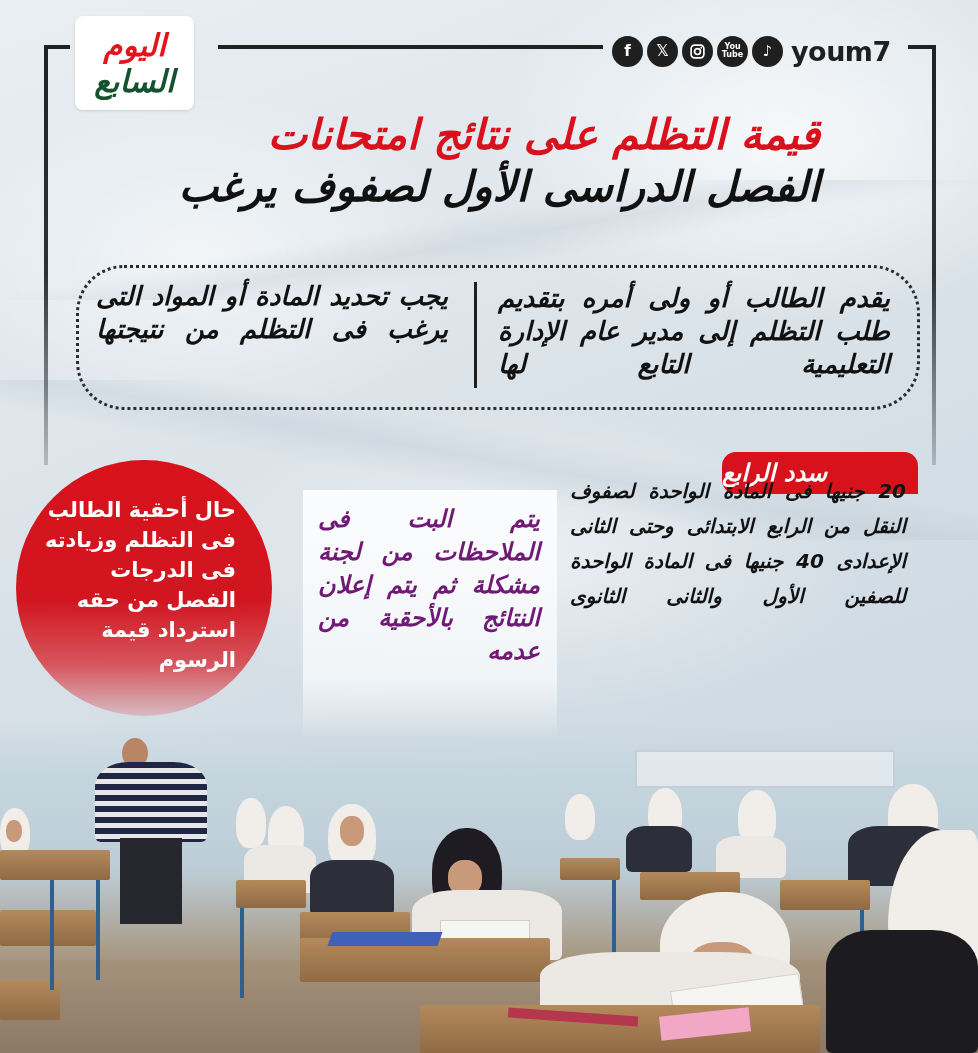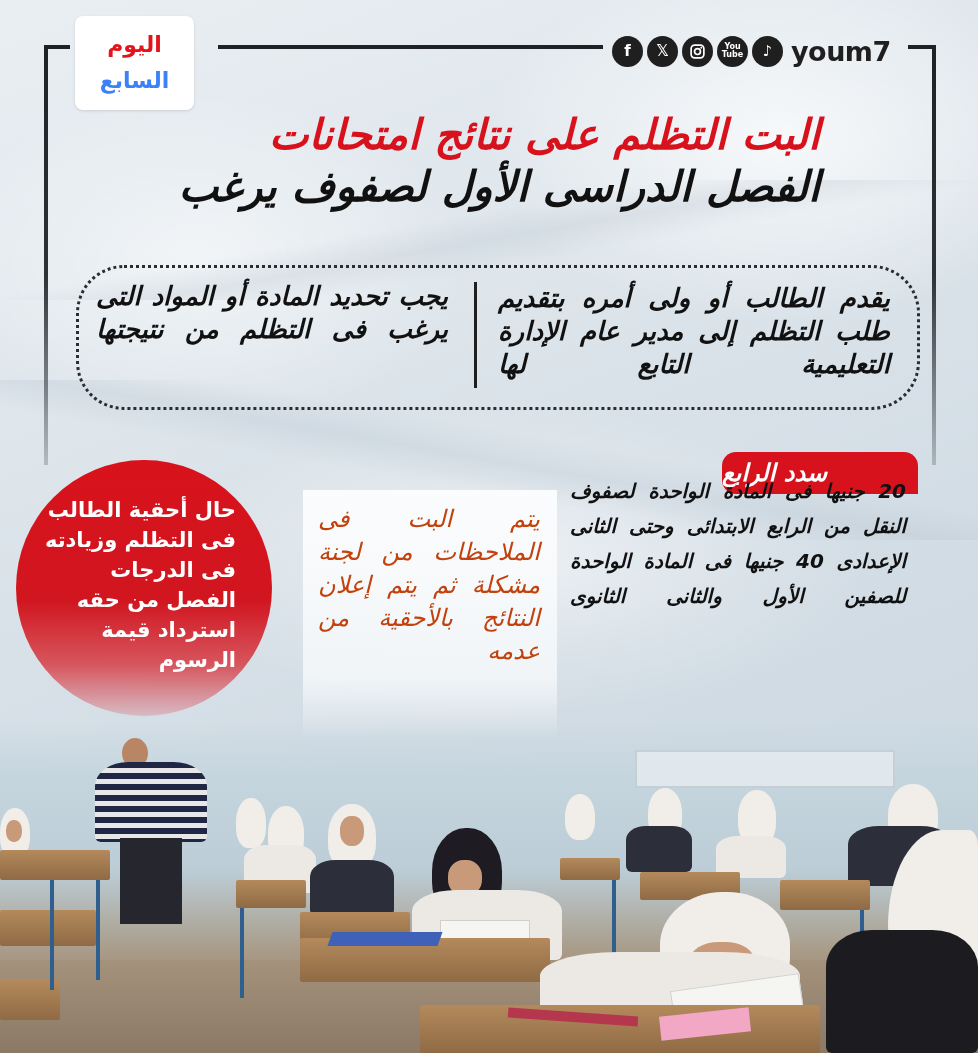--- a/index.html
+++ b/index.html
@@ -27,24 +27,24 @@
 
   
   .logo {
     position: absolute; left: 75px; top: 16px; width: 119px; height: 94px;
     background: #ffffff; border-radius: 8px;
     display: flex; flex-direction: column; align-items: center; justify-content: center;
     box-shadow: 0 1px 3px rgba(0,0,0,0.12);
   }
   .logo-line {
     font-family: "DejaVu Sans", sans-serif; font-weight: bold;
-    font-size: 22px; line-height: 36px; direction: rtl; letter-spacing: -1px;
+    font-size: 31px; line-height: 36px; direction: rtl; letter-spacing: -1px; font-style: italic;
   }
   .logo-line .red { color: #e3141c; }
-  .logo-line .dark { color: #3b82f6; }
+  .logo-line .dark { color: #14532d; }
 
   
   .social {
     position: absolute; left: 612px; top: 34px; height: 34px;
     display: flex; align-items: center; gap: 4px;
   }
   .social-icon {
     width: 31px; height: 31px; border-radius: 50%; background: #1f1f1f; color: #fff;
     display: flex; align-items: center; justify-content: center;
     font-family: "DejaVu Sans", sans-serif; font-weight: bold; font-size: 15px; line-height: 1;
@@ -94,22 +94,22 @@
   }
 
   
   .note-panel {
     position: absolute; left: 303px; top: 490px; width: 254px; height: 250px;
     background: linear-gradient(#fbfcfd, rgba(245,248,250,0.85) 75%, rgba(240,244,247,0));
   }
   .note-text {
     position: absolute; left: 318px; top: 503px; width: 222px;
     direction: rtl; text-align: justify; text-align-last: justify;
-    font-family: "DejaVu Sans", sans-serif; font-weight: normal; font-style: italic;
-    font-size: 24px; line-height: 33px; color: #c2410c;
+    font-family: "DejaVu Sans", sans-serif; font-weight: bold; font-style: italic;
+    font-size: 24px; line-height: 33px; color: #701a75;
   }
 
   
   .red-circle {
     position: absolute; left: 16px; top: 460px; width: 256px; height: 256px; border-radius: 50%;
     background: linear-gradient(180deg, #d8121b 0%, #d11620 55%, rgba(214,40,48,0.75) 80%, rgba(220,80,90,0.25) 100%);
   }
   .circle-text {
     position: absolute; left: 40px; top: 495px; width: 196px;
     direction: rtl; text-align: right;
@@ -171,21 +171,21 @@
       </svg>
   </div>
   <div class="social-icon yt">
     <span>You</span>
     <span>Tube</span>
   </div>
   <div class="social-icon">♪</div>
   <span class="brand">youm7</span>
 </div>
 
-<div class="title title-1">البت التظلم على نتائج امتحانات</div>
+<div class="title title-1">قيمة التظلم على نتائج امتحانات</div>
 <div class="title title-2">الفصل الدراسى الأول لصفوف يرغب</div>
 
 <div class="dotted-box"></div>
 <div class="step-text step-1">يقدم الطالب أو ولى أمره بتقديم طلب التظلم إلى مدير عام الإدارة التعليمية التابع لها</div>
 <div class="divider-v"></div>
 <div class="step-text step-2">يجب تحديد المادة أو المواد التى يرغب فى التظلم من نتيجتها</div>
 
 <div class="fees-badge">سدد الرابع</div>
 <div class="fees-text">20 جنيها فى المادة الواحدة لصفوف النقل من الرابع الابتدائى وحتى الثانى الإعدادى 40 جنيها فى المادة الواحدة للصفين الأول والثانى الثانوى</div>
 

